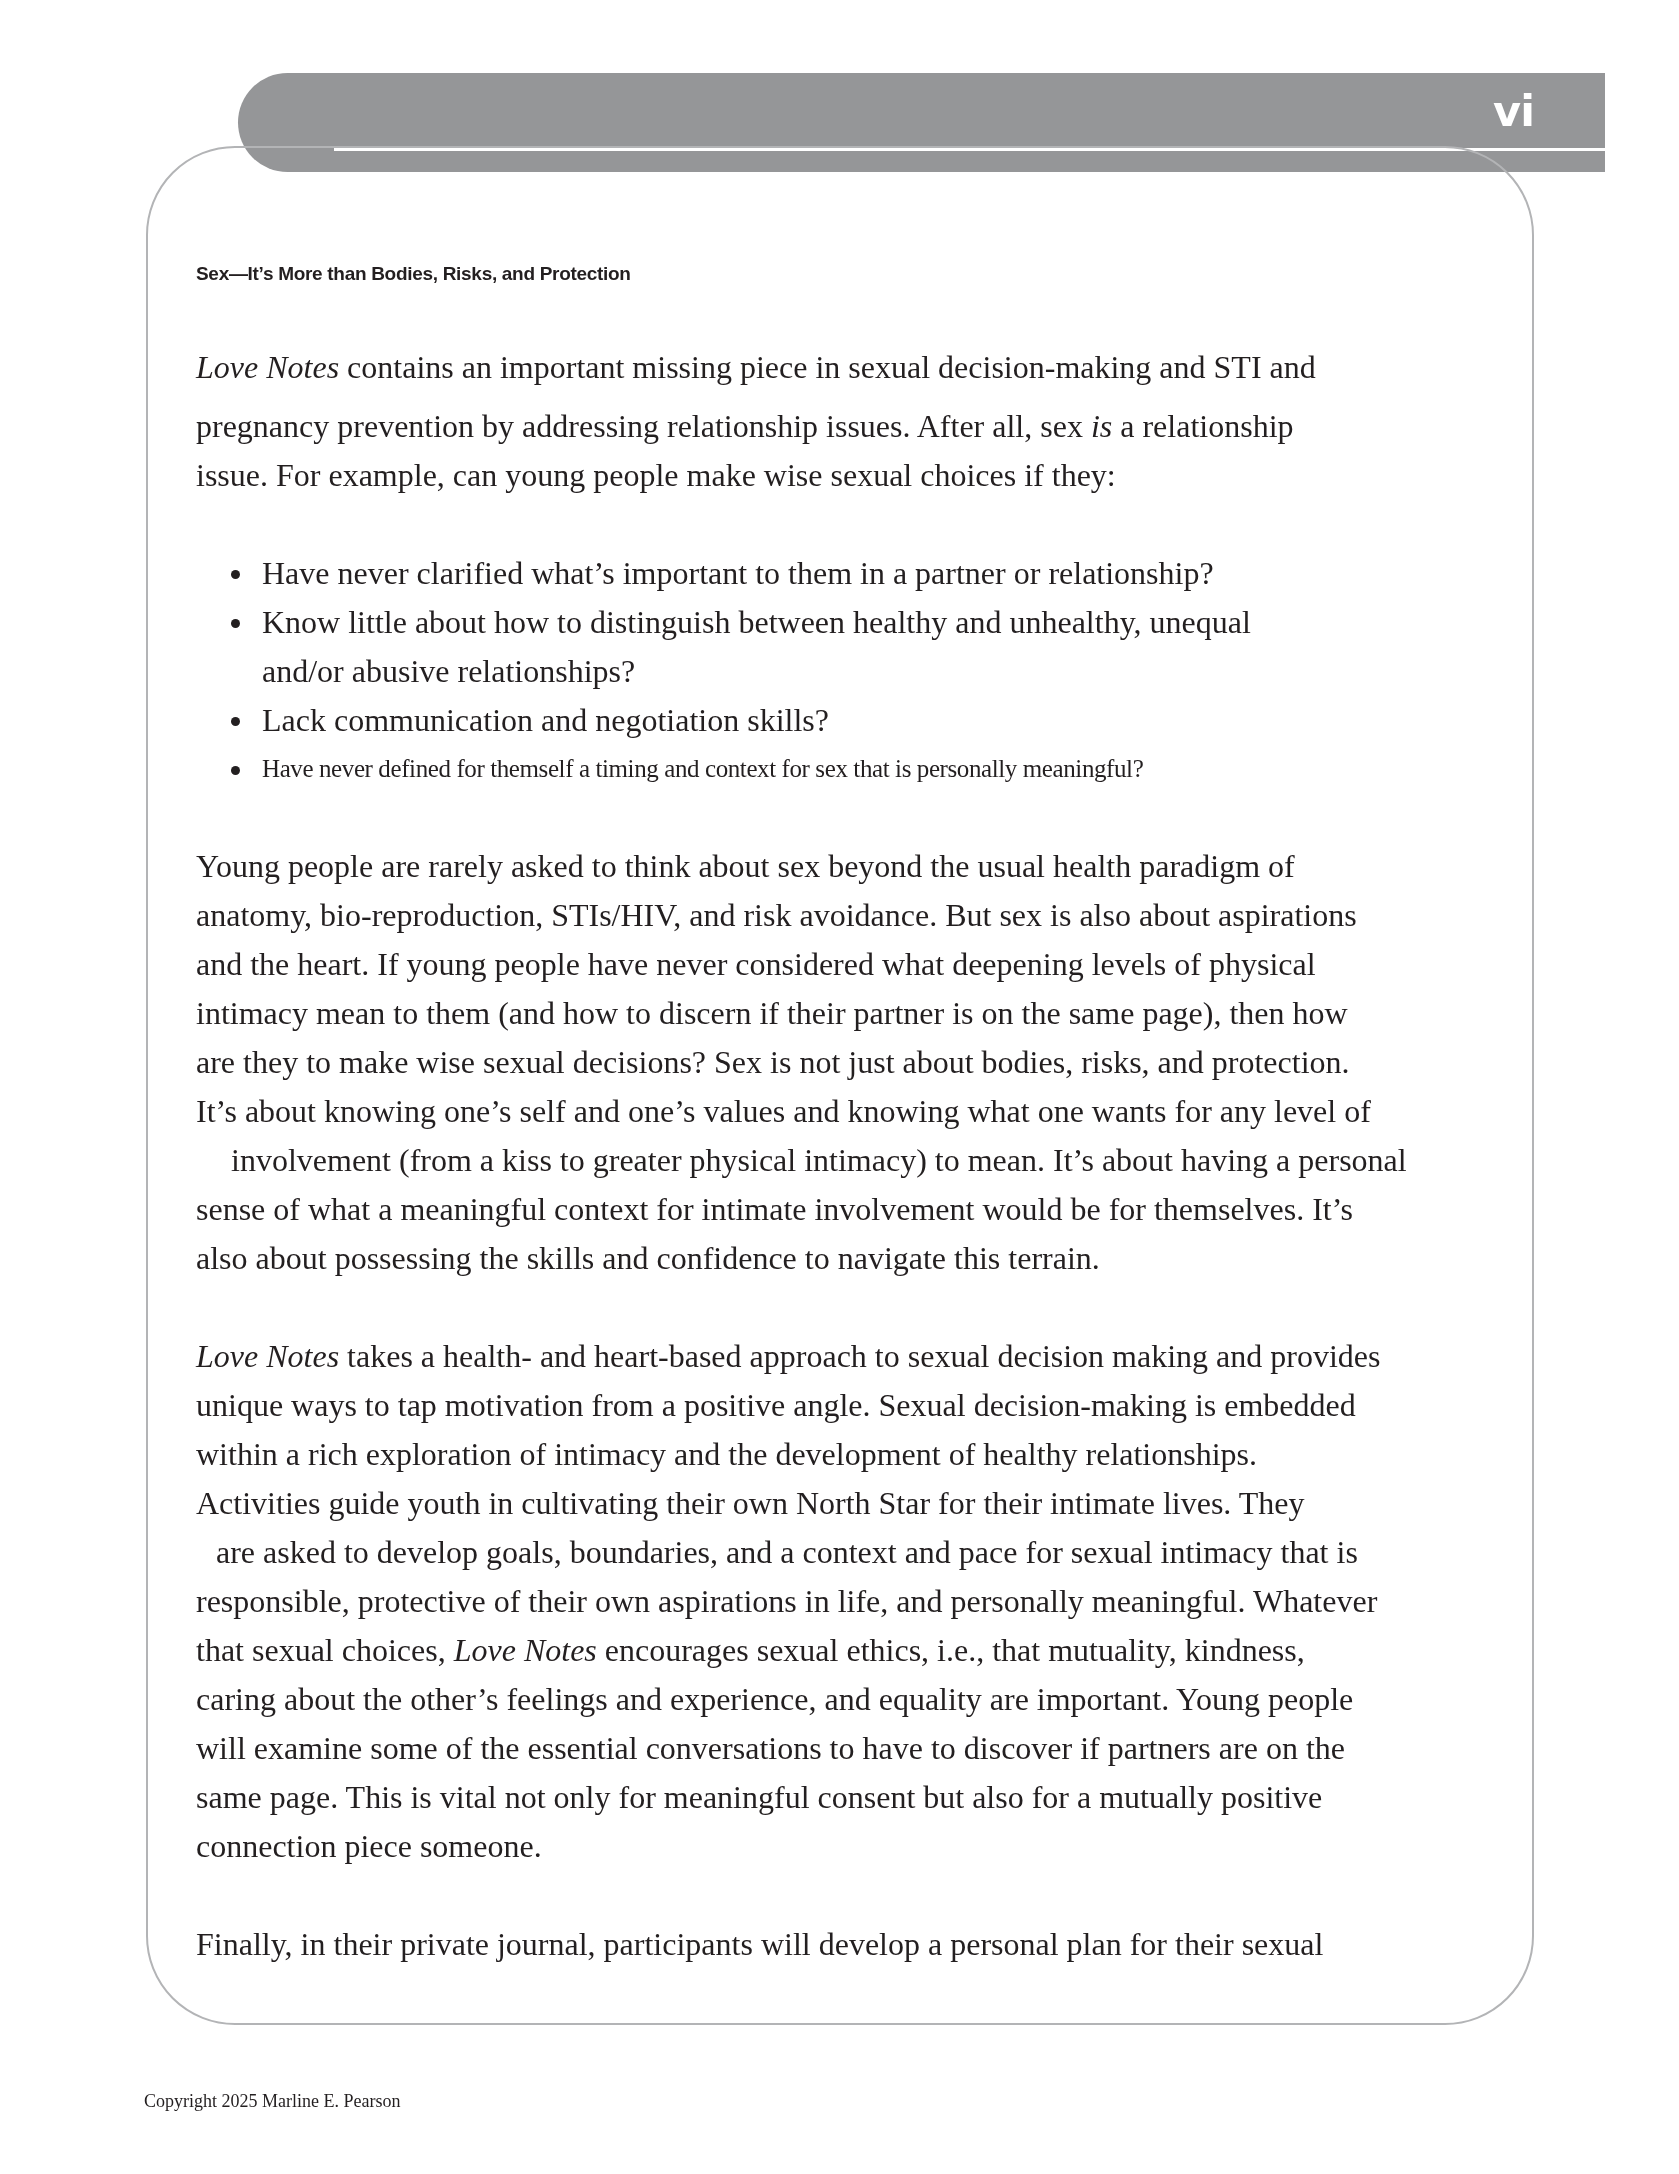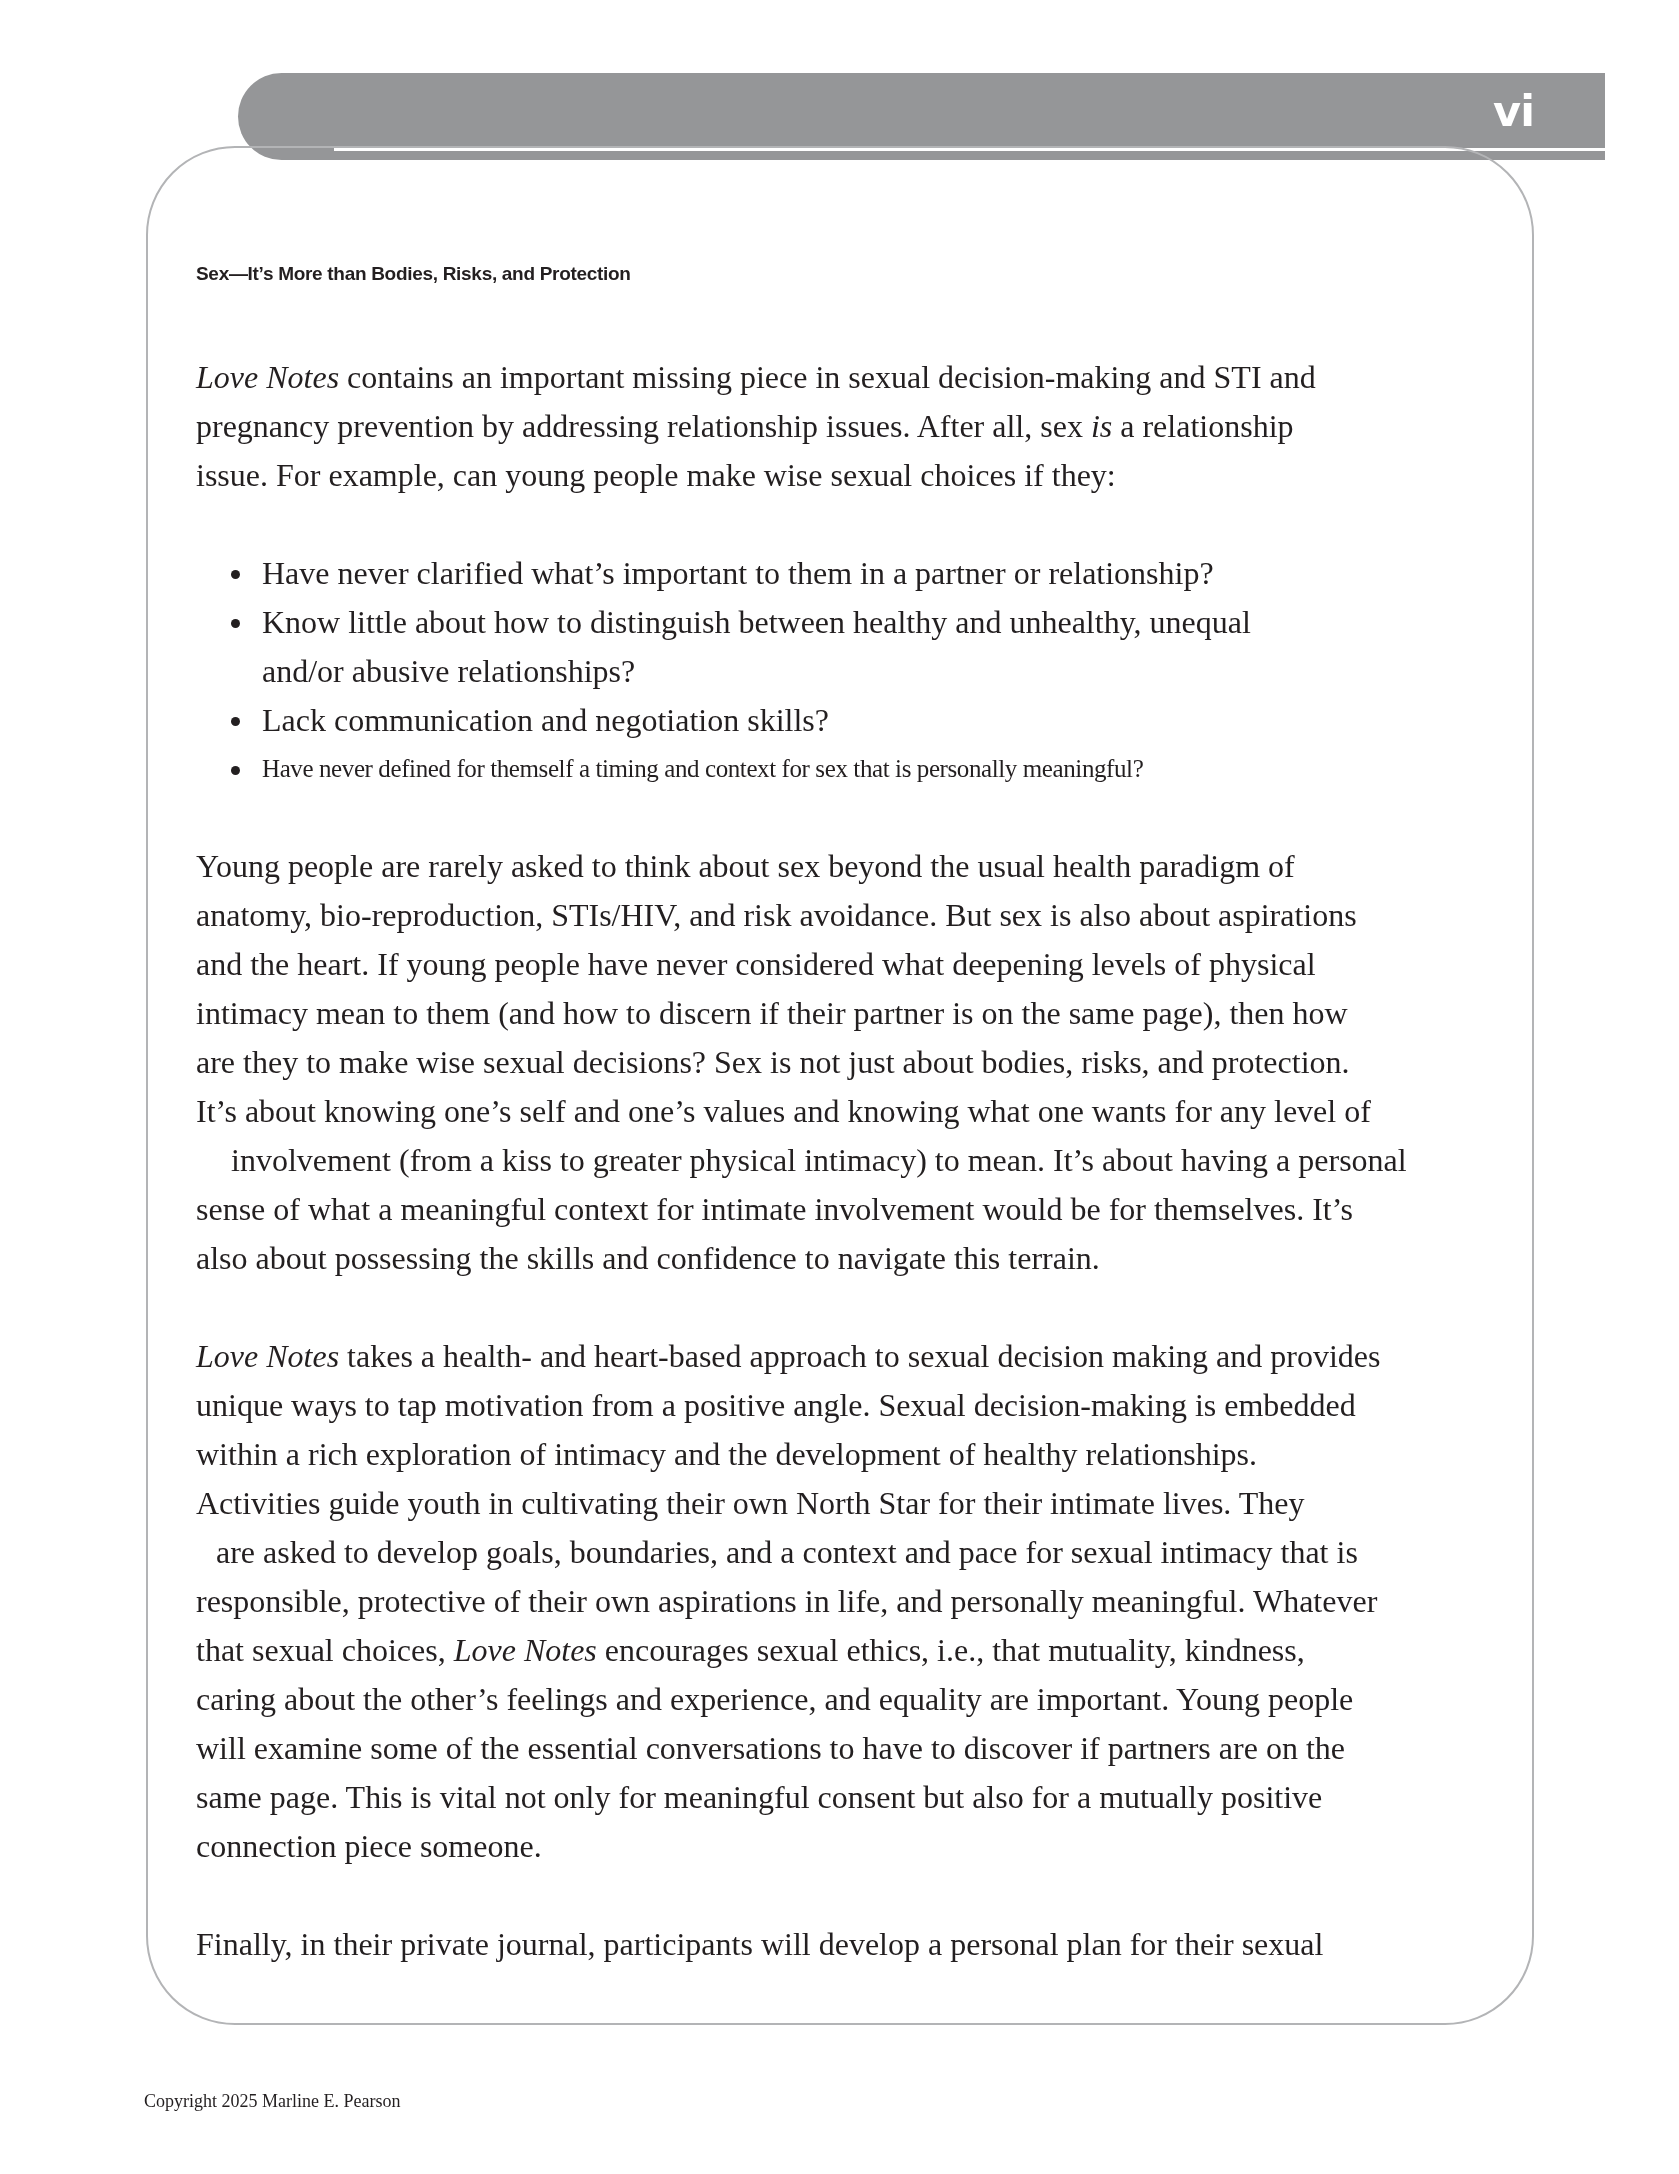--- a/index.html
+++ b/index.html
@@ -1,18 +1,18 @@
 <!DOCTYPE html>
 <html style="font-size:15px"><head>
 <meta charset="utf-8">
 <style>
   html, body { margin:0; padding:0; background:#ffffff; }
   body { width:1680px; height:2174px; position:relative; overflow:hidden; }
   .header-bar {
-    position:absolute; left:238px; top:73px; width:1367px; height:87px;
+    position:absolute; left:238px; top:73px; width:1367px; height:99px;
     background:#959698; border-radius:50px 0 0 50px;
   }
   .header-rule {
     position:absolute; left:96px; right:0; top:75px; height:2.8px; background:#ffffff;
   }
   .page-num {
     position:absolute; right:71px; top:17px; color:#ffffff;
     font-family:"DejaVu Sans", sans-serif; font-weight:bold; font-size:43px; line-height:43px;
     letter-spacing:-0.9px;
   }
@@ -45,21 +45,21 @@
 
 <div class="header-bar">
   <div class="header-rule"></div>
   <div class="page-num">vi</div>
 </div>
 
 <div class="frame"></div>
 
 <div class="heading">Sex—It’s More than Bodies, Risks, and Protection</div>
 
-<div class="line" style="top:358px;">
+<div class="line" style="top:348px;">
   <em>Love Notes</em><span> contains an important missing piece in sexual decision-making and STI and</span>
 </div>
 <div class="line" style="top:407px;">
   <span>pregnancy prevention by addressing relationship issues. After all, sex </span><em>is</em><span> a relationship</span>
 </div>
 <div class="line" style="top:456px;">issue. For example, can young people make wise sexual choices if they:</div>
 
 <div class="bullet-dot" style="top:570px;"></div>
 <div class="line bullet-line" style="top:554px;">Have never clarified what’s important to them in a partner or relationship?</div>
 <div class="bullet-dot" style="top:619px;"></div>

